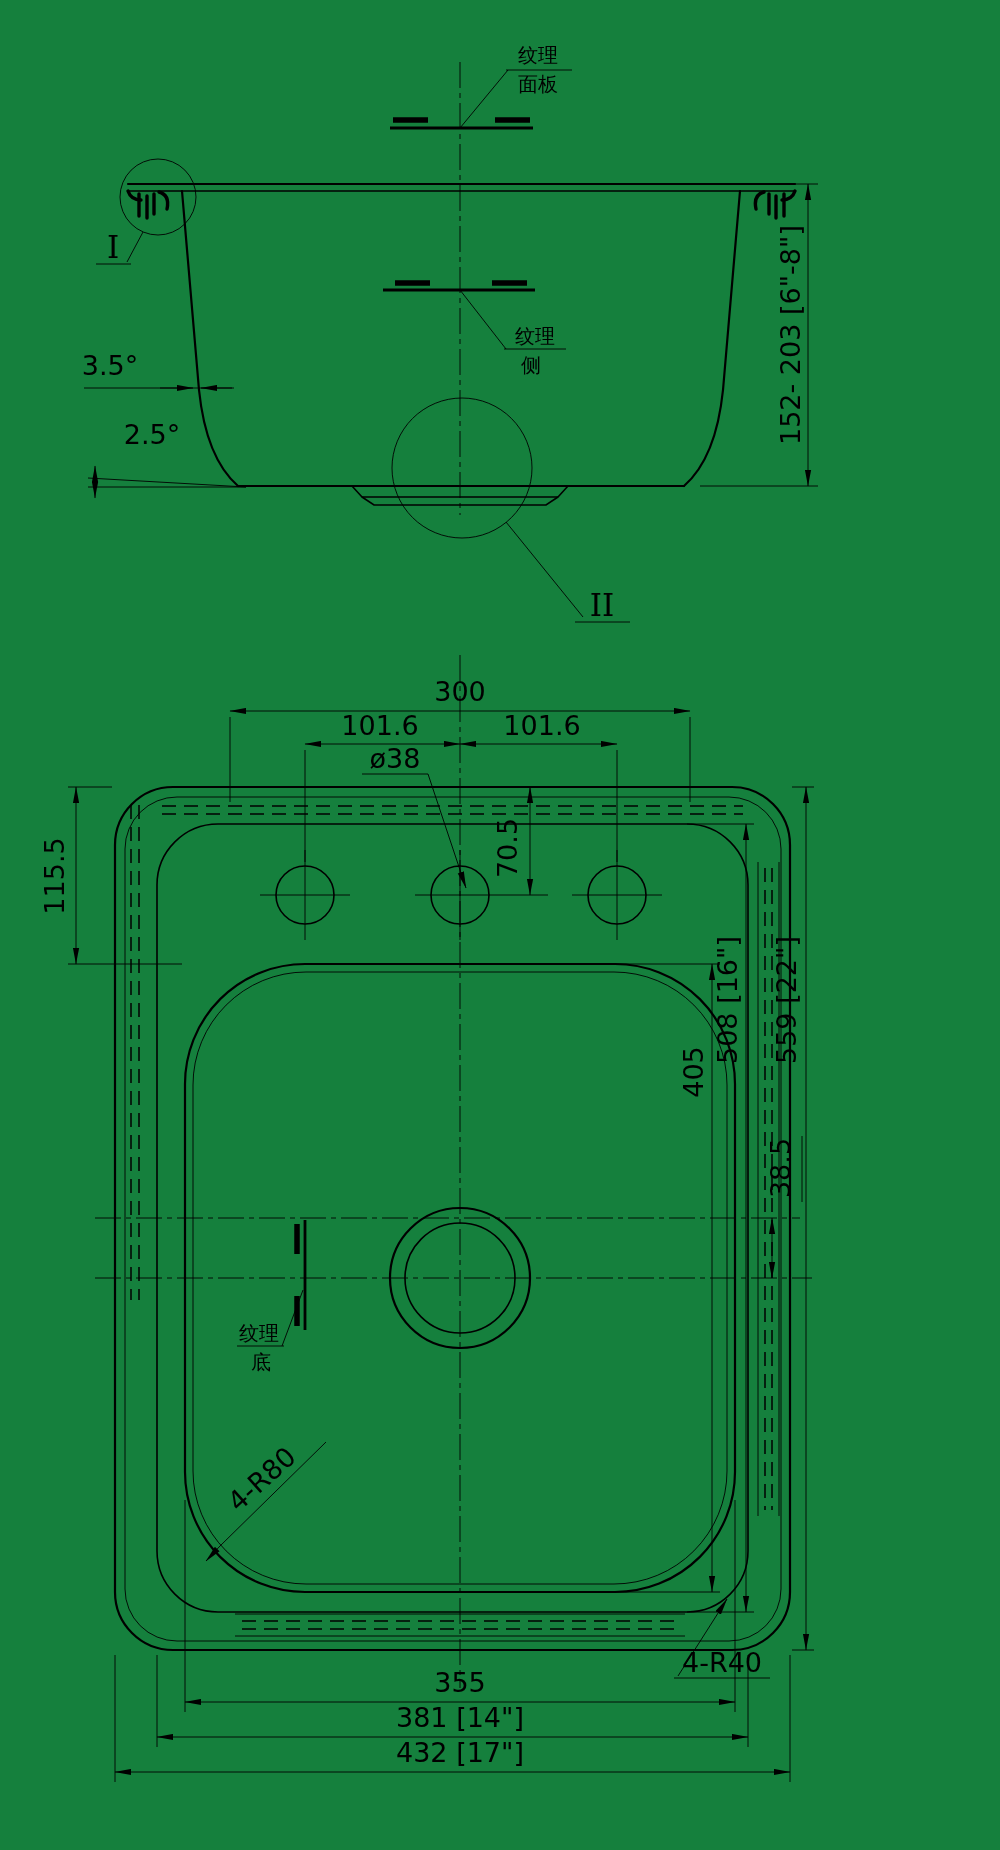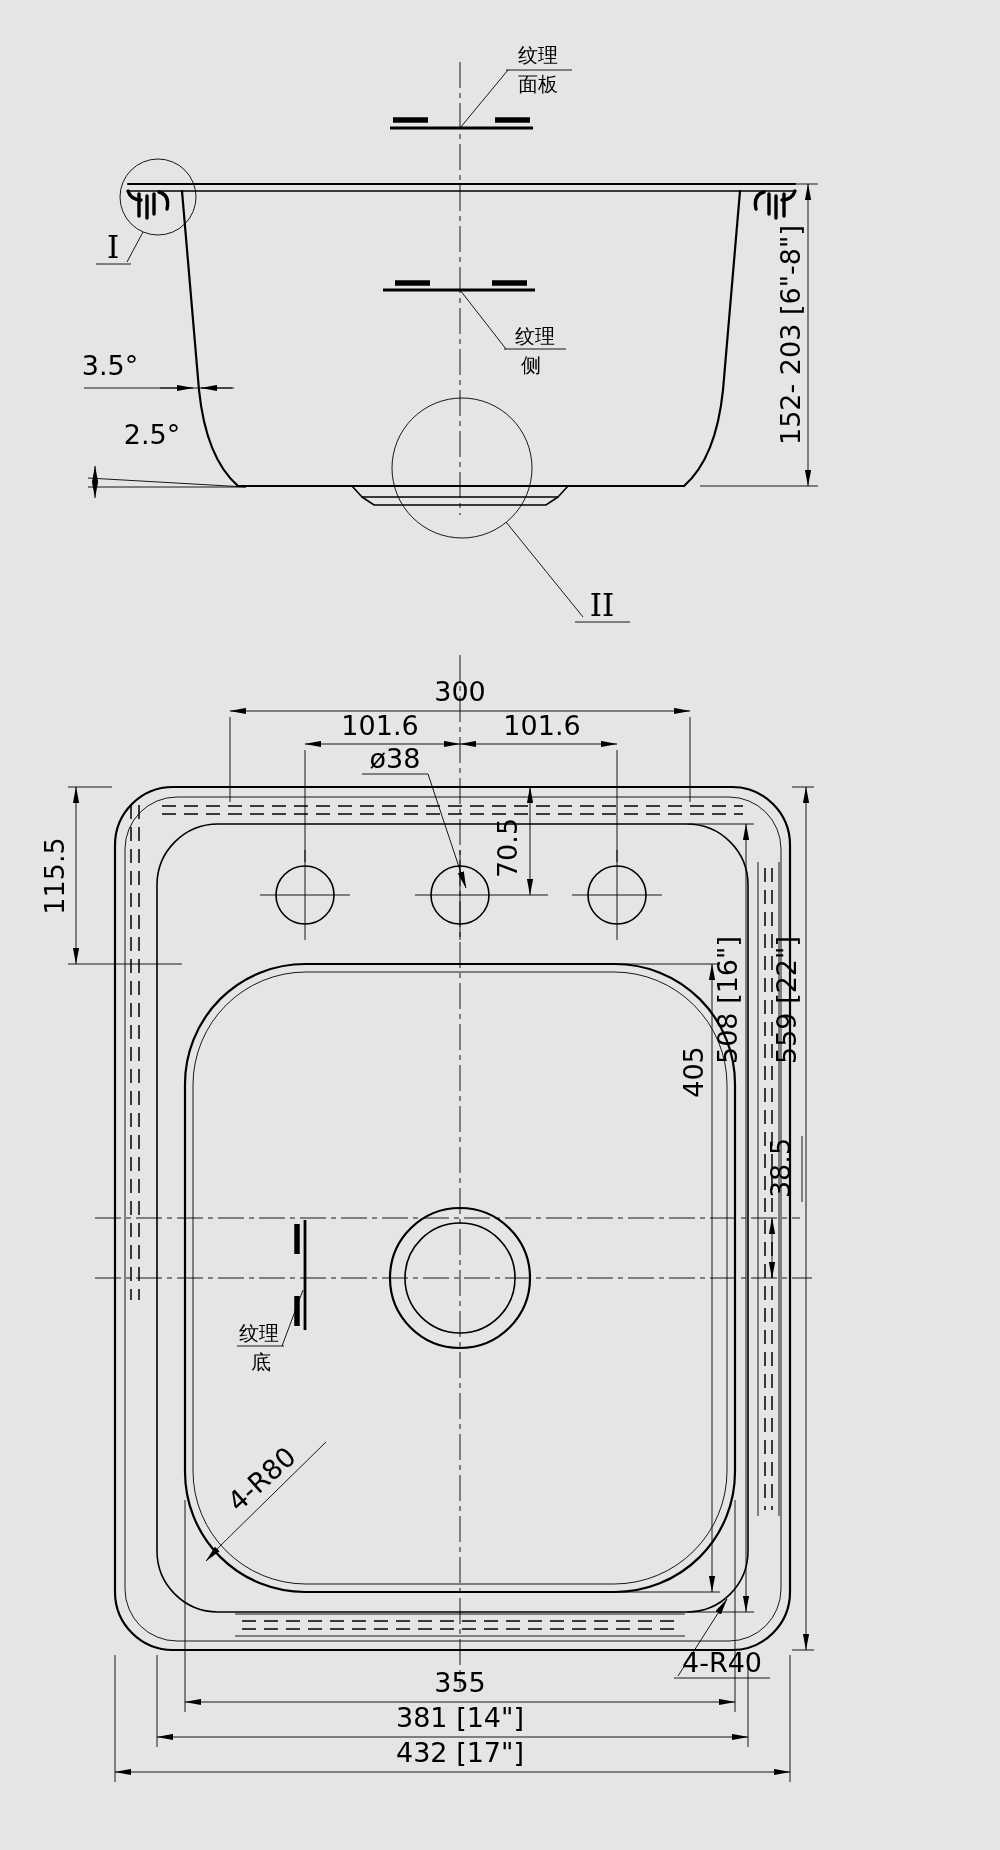--- a/index.html
+++ b/index.html
@@ -1,16 +1,16 @@
 <!DOCTYPE html>
 <html><head>
 <meta charset="utf-8">
 <style>
   html,body{margin:0;padding:0;background:#ffffff;}
-  .page{width:1000px;height:1850px;background:#e5e5e5;position:relative;overflow:hidden;
+  .page{width:1000px;height:1850px;background:#15803d;position:relative;overflow:hidden;
         font-family:"DejaVu Sans",sans-serif;}
   svg{display:block;}
   .ol   {stroke:#000;stroke-width:2.2;fill:none;stroke-linecap:round;}
   .ol2  {stroke:#000;stroke-width:1.6;fill:none;}
   .thin {stroke:#000;stroke-width:0.9;fill:none;}
   .diml {stroke:#000;stroke-width:0.9;fill:none;}
   .cl   {stroke:#000;stroke-width:0.9;fill:none;stroke-dasharray:26 5 5 5;}
   .hid  {stroke:#000;stroke-width:1.5;fill:none;stroke-dasharray:14 8;}
   .grain{stroke:#000;stroke-width:5.5;fill:none;}
   .grain2{stroke:#000;stroke-width:2.8;fill:none;}

